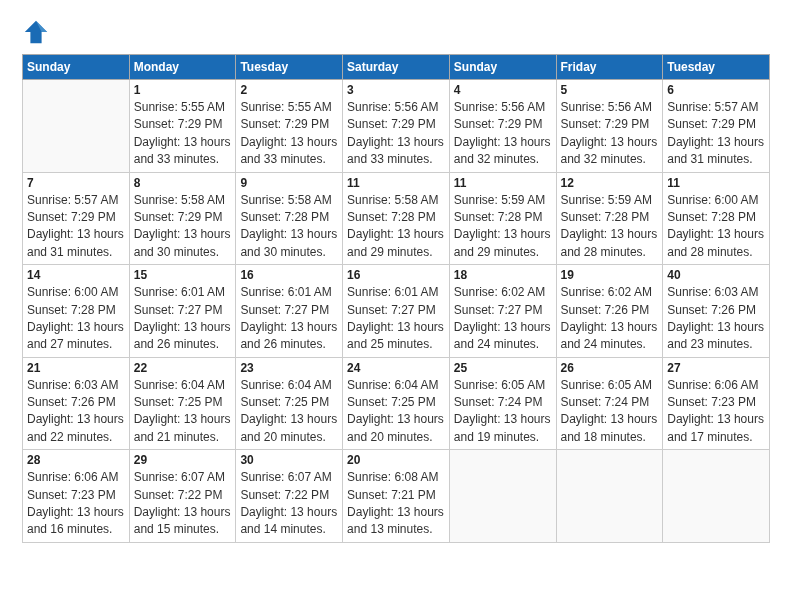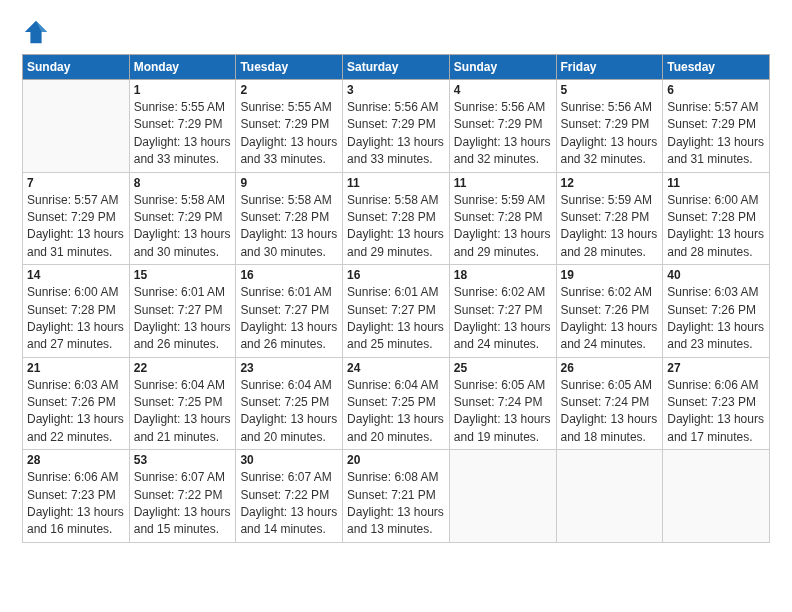--- a/index.html
+++ b/index.html
@@ -329,21 +329,21 @@
         </tr>
         <tr>
           <td>
             <span class="day-number">28</span>
             <div class="day-info" style="white-space: pre-line;">Sunrise: 6:06 AM
 Sunset: 7:23 PM
 Daylight: 13 hours
 and 16 minutes.</div>
           </td>
           <td>
-            <span class="day-number">53</span>
+            <span class="day-number">29</span>
             <div class="day-info" style="white-space: pre-line;">Sunrise: 6:07 AM
 Sunset: 7:22 PM
 Daylight: 13 hours
 and 15 minutes.</div>
           </td>
           <td>
             <span class="day-number">30</span>
             <div class="day-info" style="white-space: pre-line;">Sunrise: 6:07 AM
 Sunset: 7:22 PM
 Daylight: 13 hours

